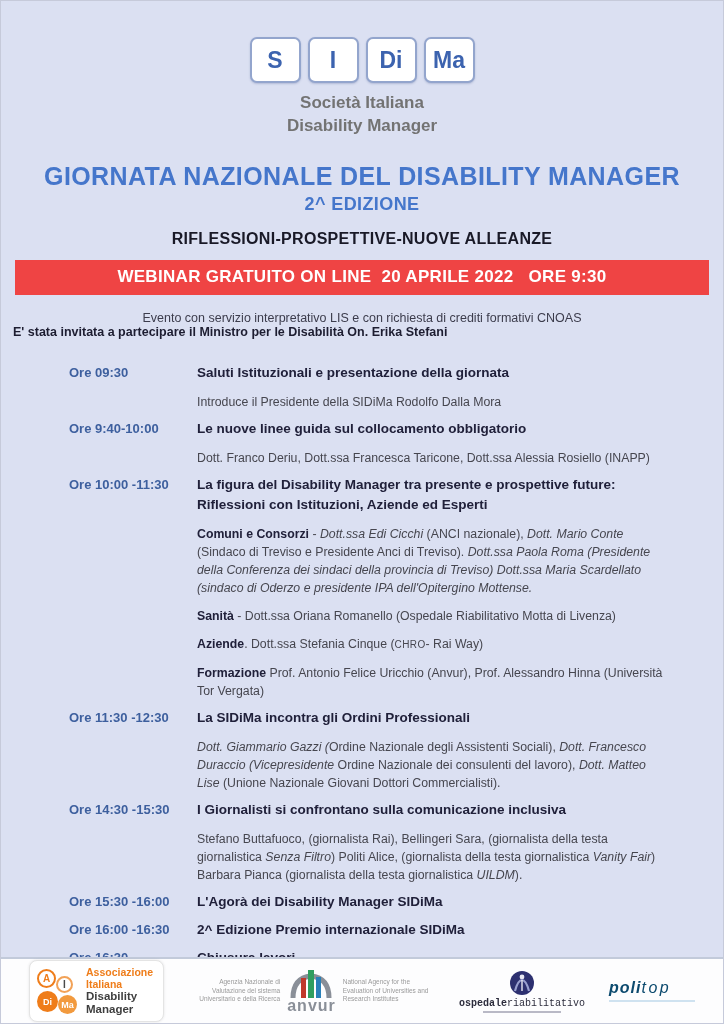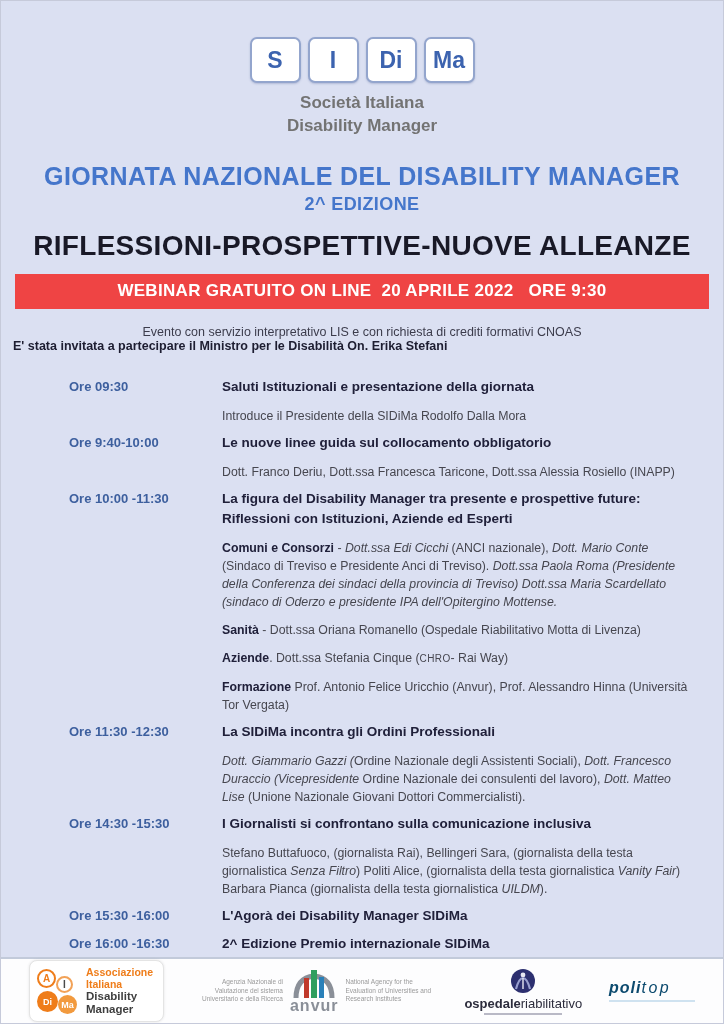--- a/index.html
+++ b/index.html
@@ -10,29 +10,29 @@
   .logo-wrap{text-align:center;padding-top:36px;}
   .logo-boxes{display:inline-flex;gap:7px;}
   .logo-box{width:47px;height:42px;background:#ffffff;border:2px solid #93a5cd;border-radius:7px;
             display:flex;align-items:center;justify-content:center;
             font-weight:bold;font-size:23px;color:#3c63af;box-shadow:0 1px 2px rgba(60,80,140,.25);}
   .logo-sub{margin-top:9px;color:#737373;font-weight:bold;font-size:17px;line-height:1.35;}
 
   
   .main-title{margin-top:24px;text-align:center;color:#4576cb;font-weight:bold;font-size:25px;letter-spacing:.4px;}
   .edition{margin-top:3px;text-align:center;color:#4576cb;font-weight:bold;font-size:18px;letter-spacing:.4px;}
-  .subtitle{margin-top:15px;text-align:center;color:#191927;font-weight:bold;font-size:28px;letter-spacing:.3px;}
+  .subtitle{margin-top:15px;text-align:center;color:#191927;font-weight:bold;font-size:16px;letter-spacing:.3px;}
   .banner{margin:12px 14px 0;background:#ef4444;color:#ffffff;font-weight:bold;font-size:17px;
           text-align:center;padding:7px 0 8px;white-space:pre;letter-spacing:.3px;}
   .note1{margin-top:16px;text-align:center;font-size:12.5px;color:#3c3c4c;}
   .note2{text-align:left;font-size:12.5px;font-weight:bold;color:#1d1d31;padding-left:12px;}
 
   
   .schedule{margin:24px 0 0 68px;}
-  .srow{display:flex;margin-bottom:8px;gap:25px;}
+  .srow{display:flex;margin-bottom:8px;}
   .stime{flex:none;width:128px;color:#3d5f9e;font-weight:bold;font-size:13px;line-height:20px;}
   .scontent{flex:none;width:472px;}
   .stitle{margin:0;color:#20203a;font-weight:bold;font-size:13.5px;line-height:20px;}
   .sdetail{margin:10px 0 0;color:#46464f;font-size:12.3px;line-height:18px;}
   .sdetail .b{font-weight:bold;color:#20203a;}
   .sdetail .i{font-style:italic;}
   .sdetail .sc{font-size:10px;letter-spacing:.4px;}
   .moderator{margin-top:8px;text-align:center;font-size:13px;color:#3c3c4c;}
 
   
@@ -52,21 +52,21 @@
   .aid-orange{color:#ef7d1a;font-weight:bold;font-size:10.5px;}
   .aid-dark{color:#3f3f3f;font-weight:bold;font-size:11.5px;}
   
   .anvur{display:flex;align-items:center;gap:7px;}
   .anvur-small{font-size:6.5px;color:#9a9a9a;width:92px;line-height:1.35;}
   .anvur-small.left{text-align:right;}
   .anvur-center{display:flex;flex-direction:column;align-items:center;}
   .anvur-name{color:#8a8f98;font-weight:bold;font-size:16px;letter-spacing:1px;line-height:1;}
   
   .osped{display:flex;flex-direction:column;align-items:center;}
-  .osped-name{font-size:13px;color:#2c2c3c;margin-top:2px;}
+  .osped-name{font-size:10px;color:#2c2c3c;margin-top:2px;font-family:Liberation Mono, monospace;}
   .osped-name .b{font-weight:bold;}
   .osped-line{width:78px;height:2px;background:#b9b9c6;margin-top:2px;}
   
   .politop{font-style:italic;font-size:16px;line-height:1;}
   .politop .p1{color:#0c4a6e;font-weight:bold;letter-spacing:1px;font-style:italic;}
   .politop .p2{color:#0c4a6e;font-weight:normal;letter-spacing:2.5px;}
   .politop-line{width:86px;height:2px;background:#cfe2f0;margin-top:4px;}
 </style>
 </head>
 <body>

